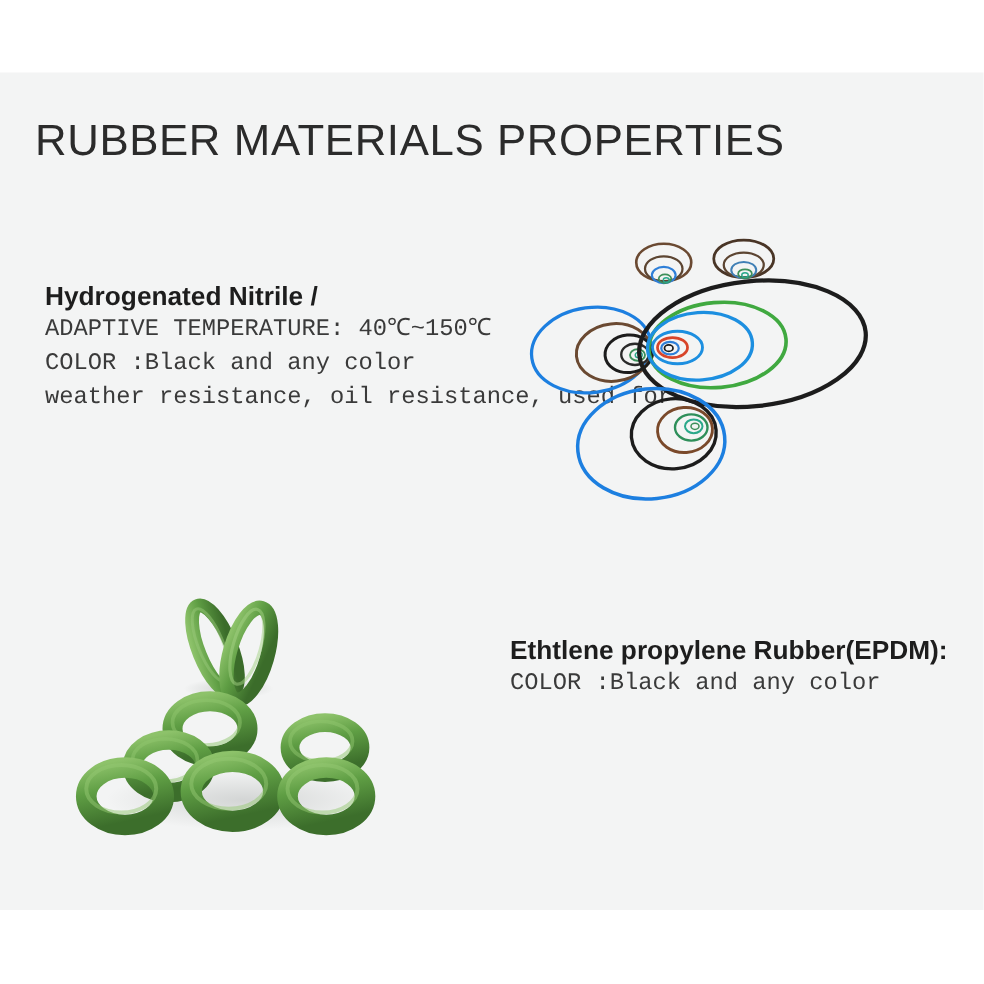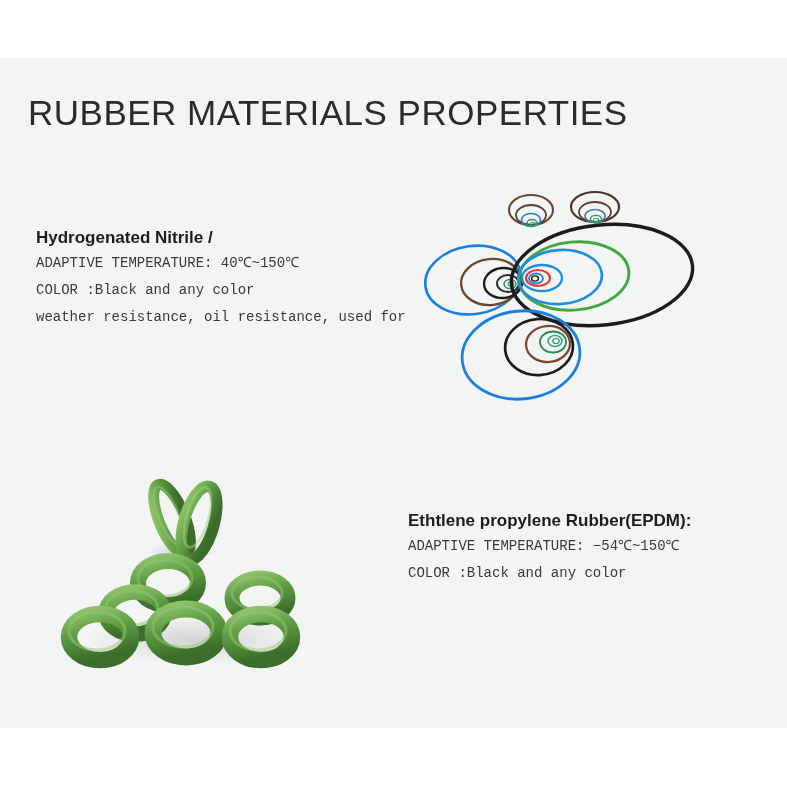--- a/index.html
+++ b/index.html
@@ -39,30 +39,30 @@
     letter-spacing: 0.5px;
     color: #2b2b2b;
     white-space: nowrap;
   }
 
   
   .block { position: absolute; }
 
   .block-heading {
     font-family: "Liberation Sans", sans-serif;
-    font-size: 17px;
+    font-size: 21px;
     font-weight: bold;
     color: #1d1d1d;
     line-height: 25px;
     white-space: nowrap;
   }
 
   .block-line {
     font-family: "Liberation Mono", monospace;
-    font-size: 14px;
+    font-size: 19px;
     color: #3a3a3a;
     line-height: 27px;
     white-space: nowrap;
   }
 
   #hnbr-block { left: 36px; top: 225px; }
   #epdm-block { left: 408px; top: 508px; }
 
   
   #oring-photo {
@@ -95,21 +95,20 @@
 
   <div class="block" id="hnbr-block">
     <div class="block-heading">Hydrogenated Nitrile /</div>
     <div class="block-line">ADAPTIVE TEMPERATURE: 40℃~150℃</div>
     <div class="block-line">COLOR :Black and any color</div>
     <div class="block-line">weather resistance, oil resistance, used for</div>
   </div>
 
   <div class="block" id="epdm-block">
     <div class="block-heading">Ethtlene propylene Rubber(EPDM):</div>
-    <div class="block-line">ADAPTIVE TEMPERATURE: −54℃~150℃</div>
     <div class="block-line">COLOR :Black and any color</div>
   </div>
 
   <div id="oring-photo">
     <svg width="330" height="260" viewBox="0 0 330 260">
       <defs>
         <filter id="soft" x="-20%" y="-20%" width="140%" height="140%">
           <feGaussianBlur stdDeviation="0.45"></feGaussianBlur>
         </filter>
       </defs>

